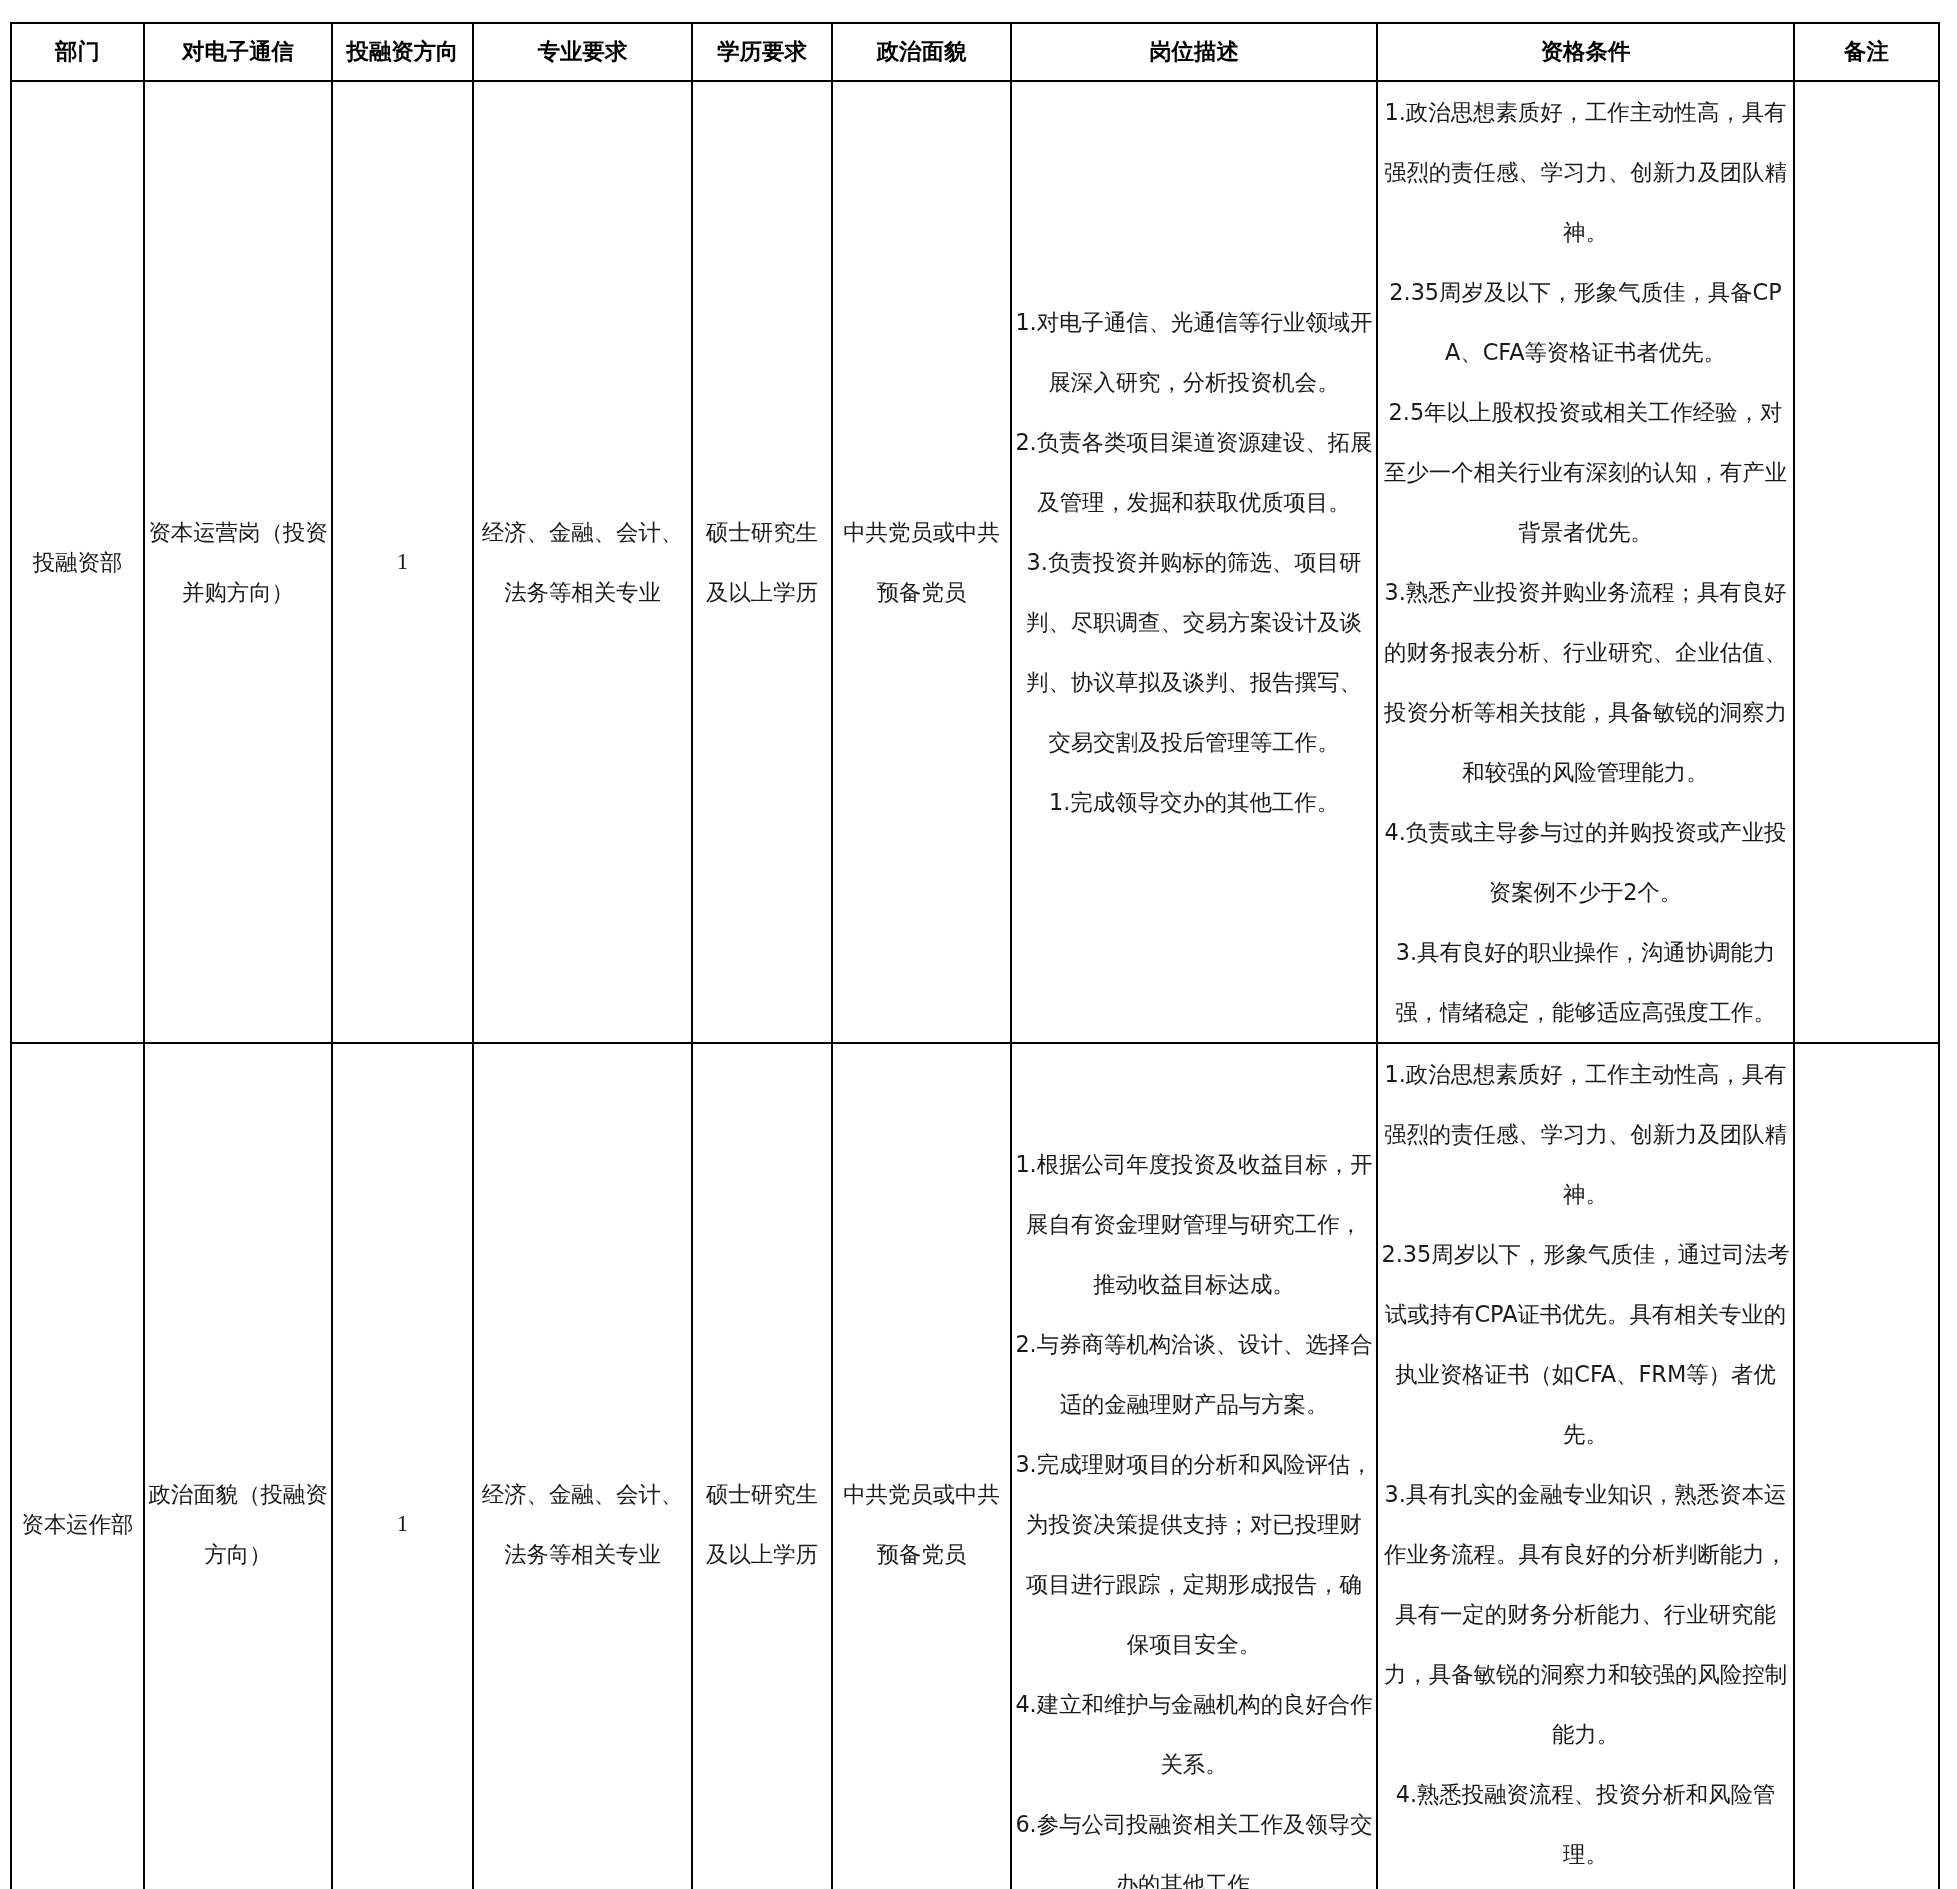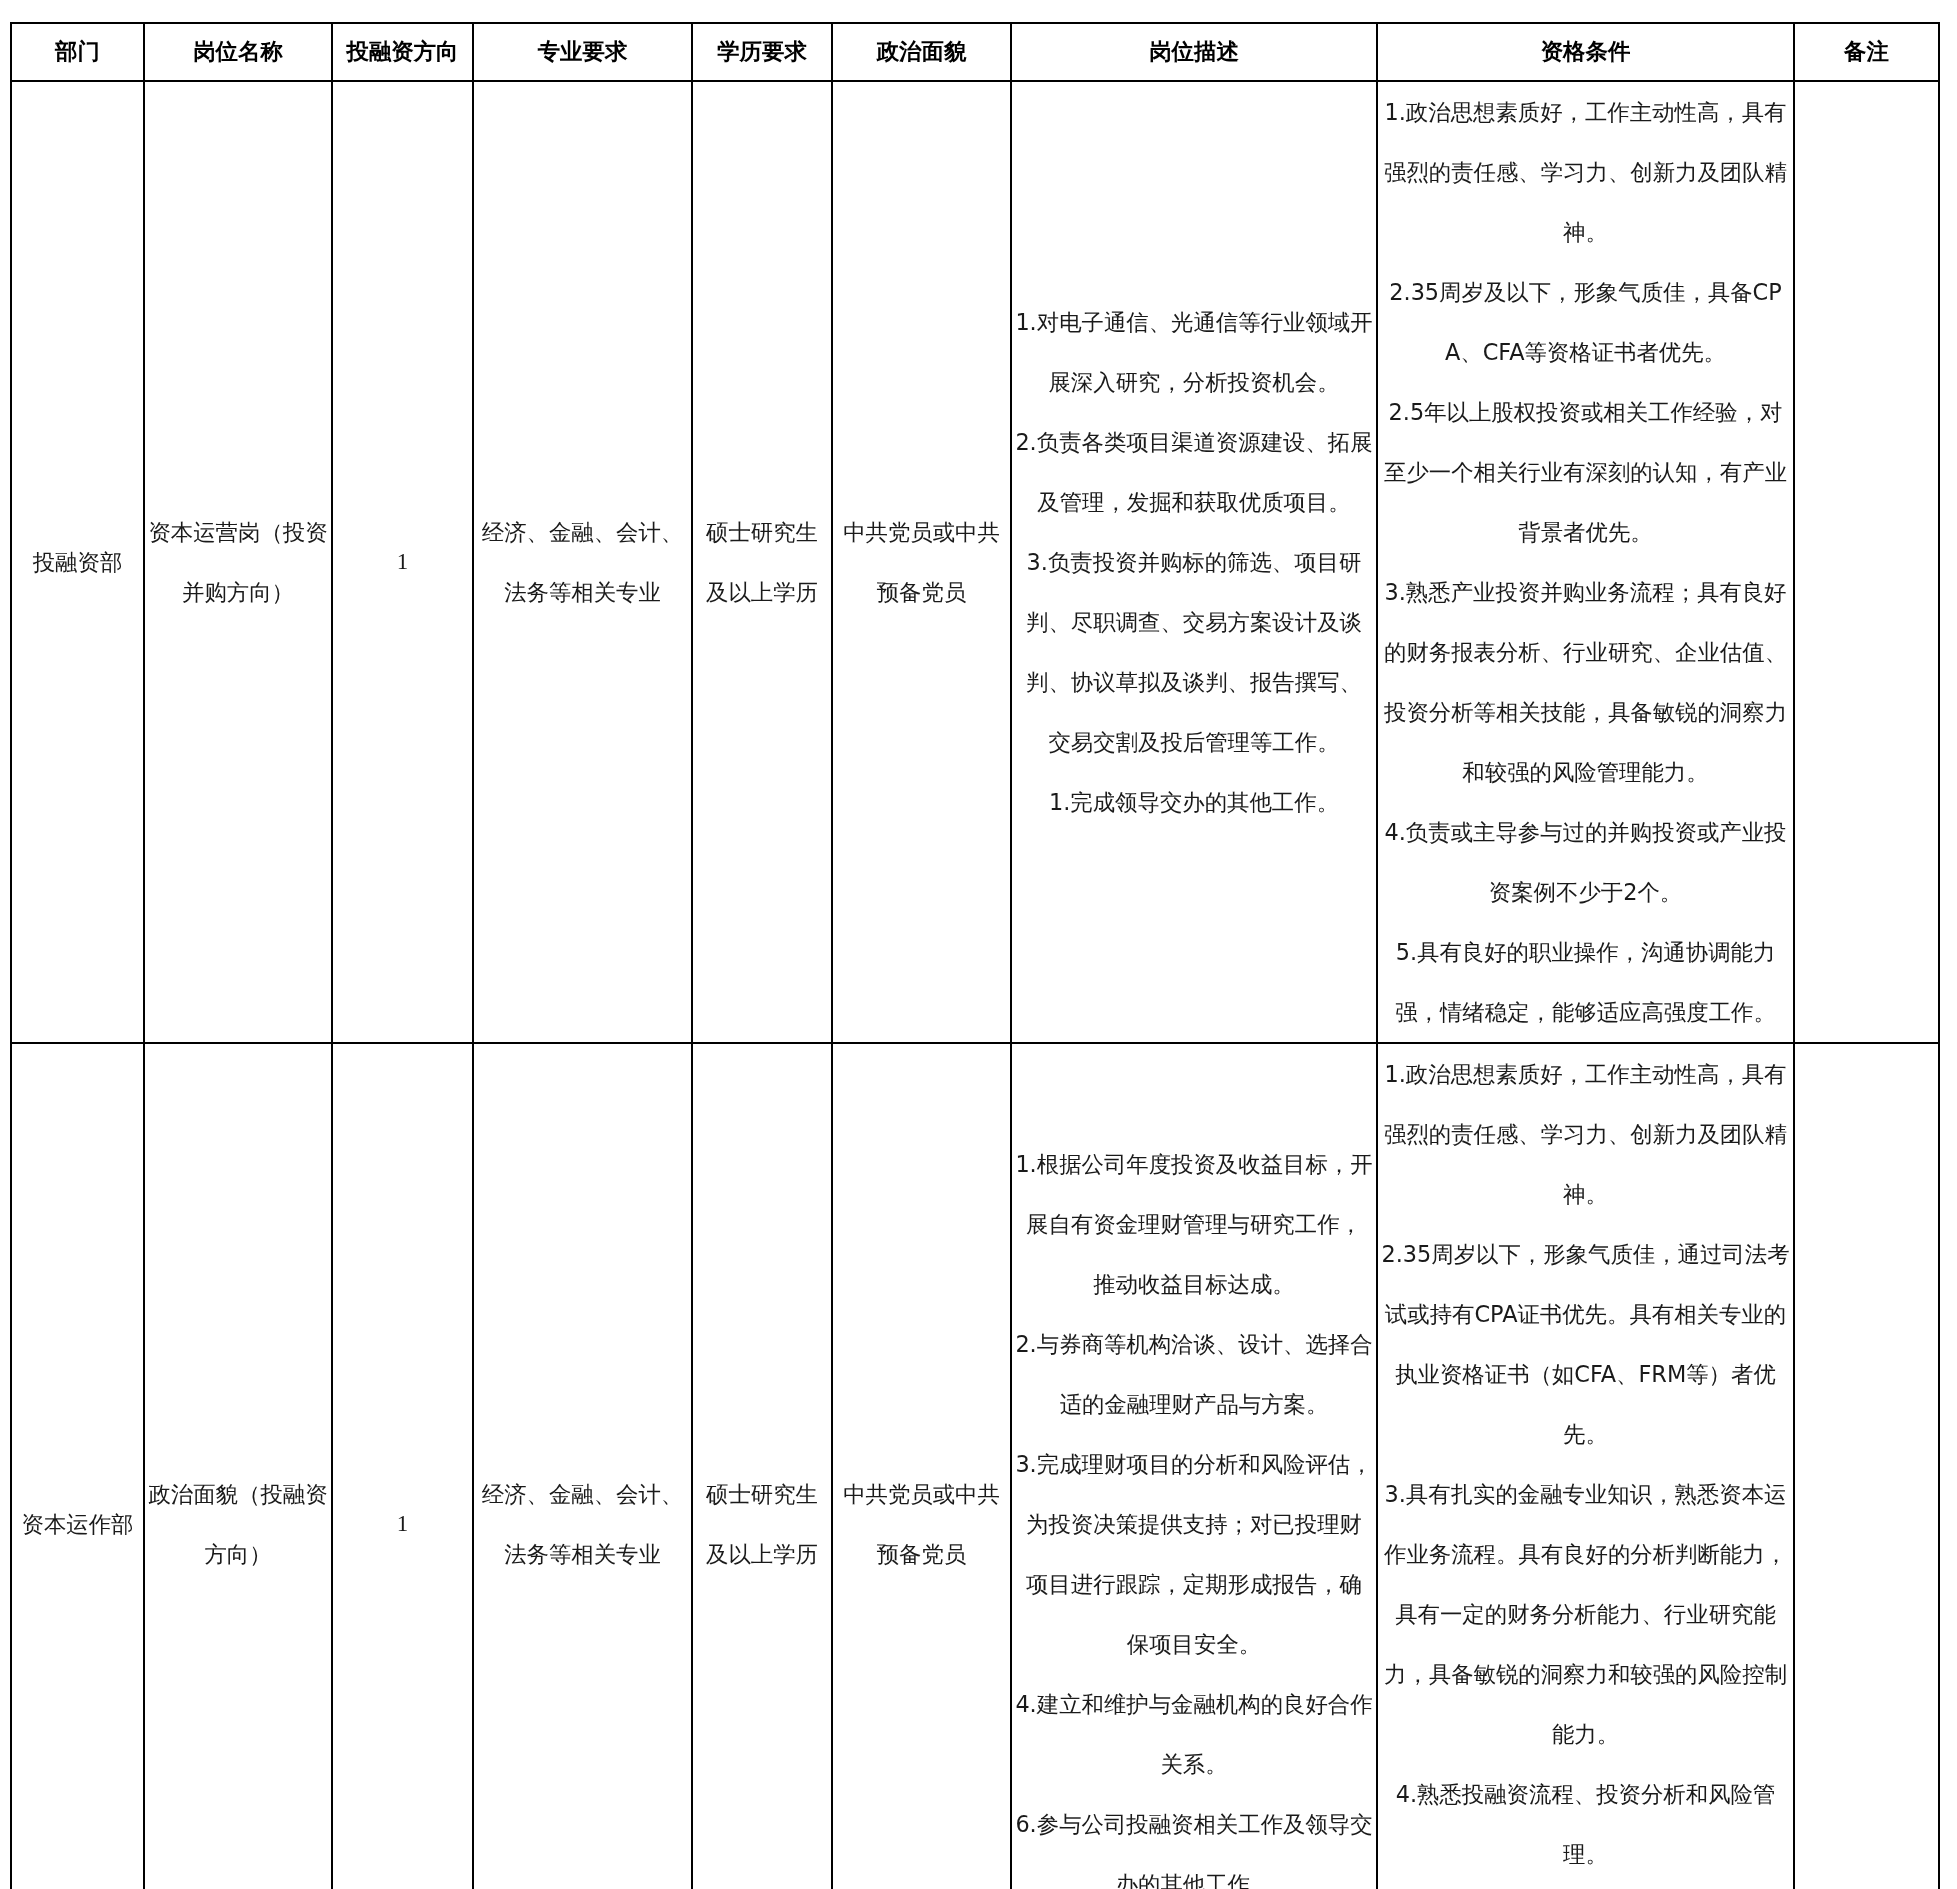--- a/index.html
+++ b/index.html
@@ -71,21 +71,21 @@
       <col style="width:219px">
       <col style="width:140px">
       <col style="width:179px">
       <col style="width:366px">
       <col style="width:417px">
       <col style="width:145px">
     </colgroup>
     <thead>
       <tr>
         <th>部门</th>
-        <th>岗位名称</th>
+        <th>对电子通信</th>
         <th>投融资方向</th>
         <th>专业要求</th>
         <th>学历要求</th>
         <th>政治面貌</th>
         <th>岗位描述</th>
         <th>资格条件</th>
         <th>备注</th>
       </tr>
     </thead>
     <tbody>
@@ -117,21 +117,21 @@
             <span class="item">1.完成领导交办的其他工作。</span>
           </span>
         </td>
         <td>
           <span class="list">
             <span class="item">1.政治思想素质好，工作主动性高，具有强烈的责任感、学习力、创新力及团队精神。</span>
             <span class="item">2.35周岁及以下，形象气质佳，具备CPA、CFA等资格证书者优先。</span>
             <span class="item">2.5年以上股权投资或相关工作经验，对至少一个相关行业有深刻的认知，有产业背景者优先。</span>
             <span class="item">3.熟悉产业投资并购业务流程；具有良好的财务报表分析、行业研究、企业估值、投资分析等相关技能，具备敏锐的洞察力和较强的风险管理能力。</span>
             <span class="item">4.负责或主导参与过的并购投资或产业投资案例不少于2个。</span>
-            <span class="item">5.具有良好的职业操作，沟通协调能力强，情绪稳定，能够适应高强度工作。</span>
+            <span class="item">3.具有良好的职业操作，沟通协调能力强，情绪稳定，能够适应高强度工作。</span>
           </span>
         </td>
         <td>
           <span class="cell-text"></span>
         </td>
       </tr>
 
       <tr>
         <td>
           <span class="cell-text">资本运作部</span>

